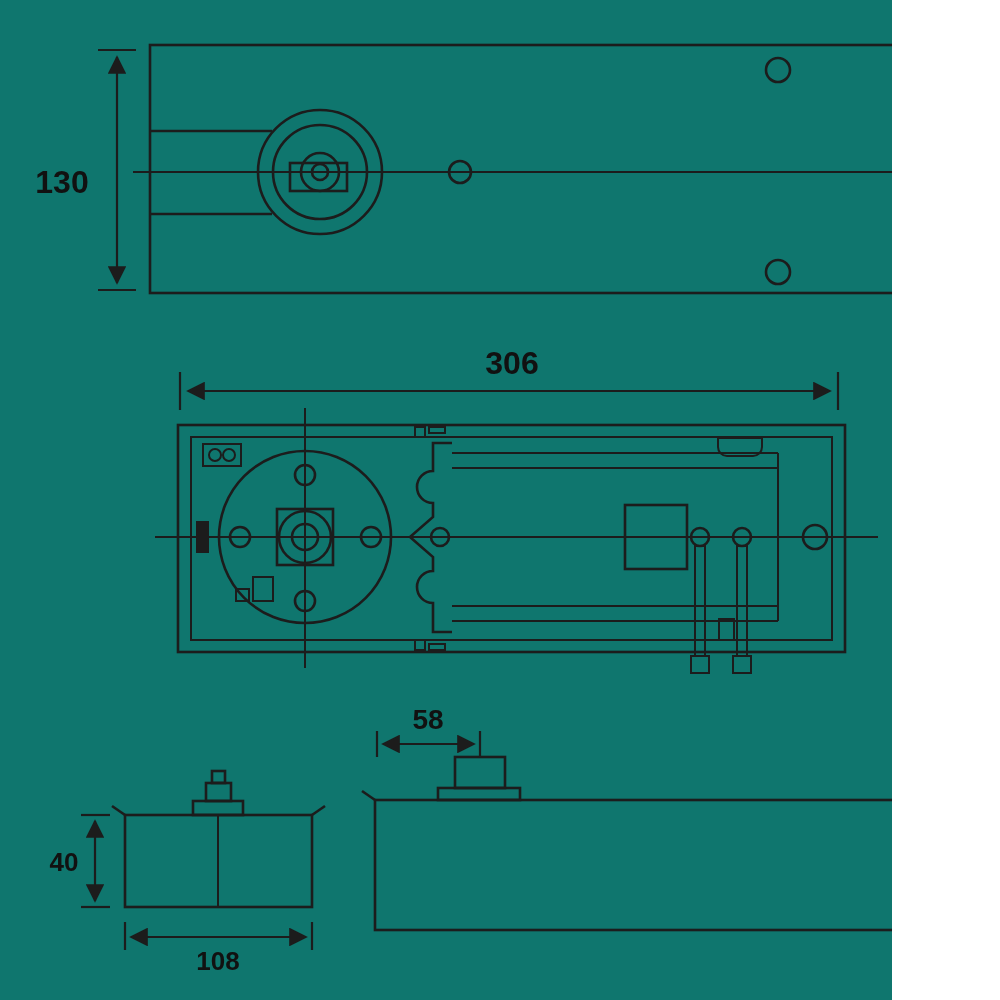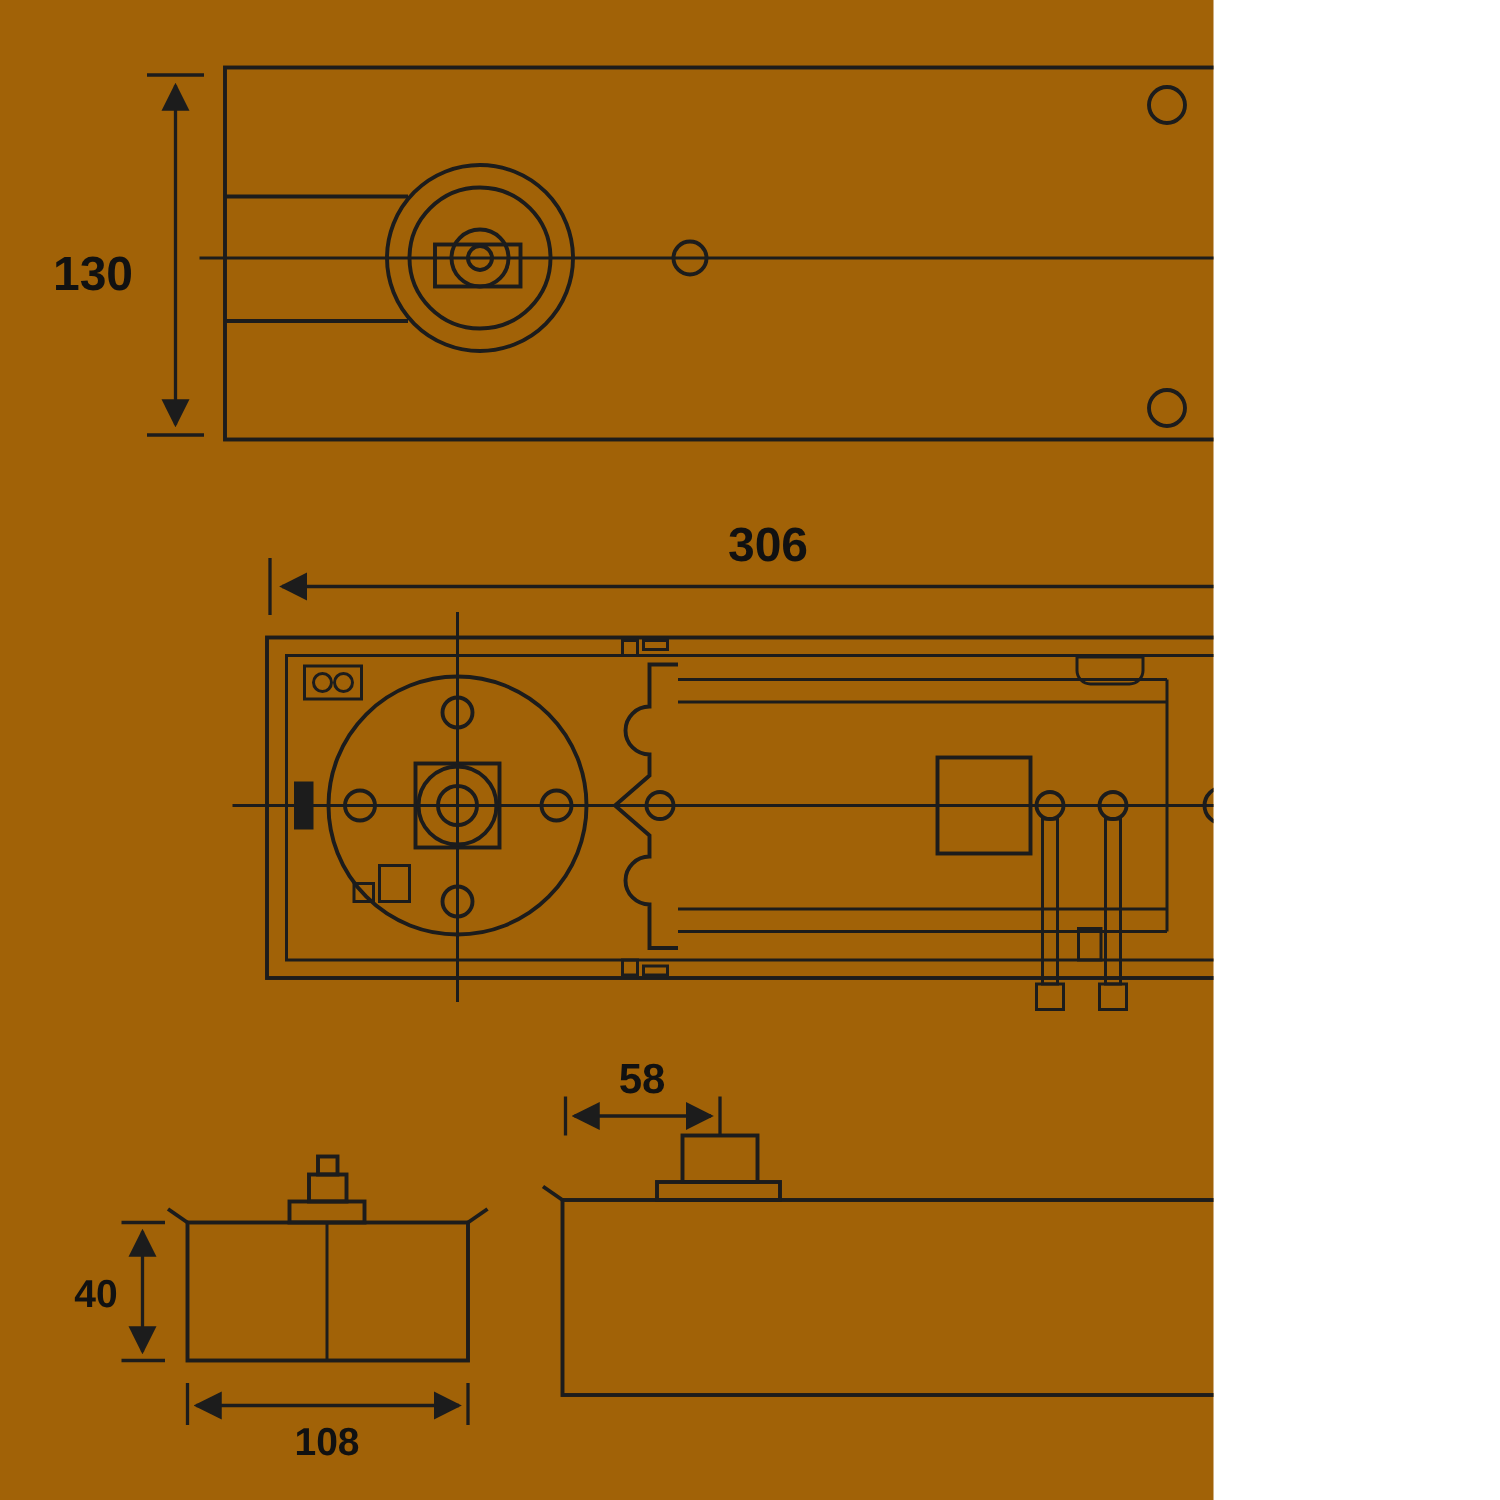--- a/index.html
+++ b/index.html
@@ -3,23 +3,23 @@
 <meta charset="utf-8">
 <style>
   html, body {
     margin: 0;
     padding: 0;
     background: #ffffff;
     font-family: "Liberation Sans", sans-serif;
   }
   .canvas {
     position: relative;
-    width: 809px;
+    width: 892px;
     height: 1000px;
-    background: #a16207;
+    background: #0f766e;
     overflow: hidden;
   }
   svg { display: block; }
   .obj  { stroke: #1c1c1c; stroke-width: 2.6; fill: none; }
   .thin { stroke: #1c1c1c; stroke-width: 2;   fill: none; }
   .dim  { stroke: #1c1c1c; stroke-width: 2.2; fill: none; }
   .fillblk { fill: #1c1c1c; stroke: none; }
   .dimtext {
     fill: #111111;
     font-family: "Liberation Sans", sans-serif;

